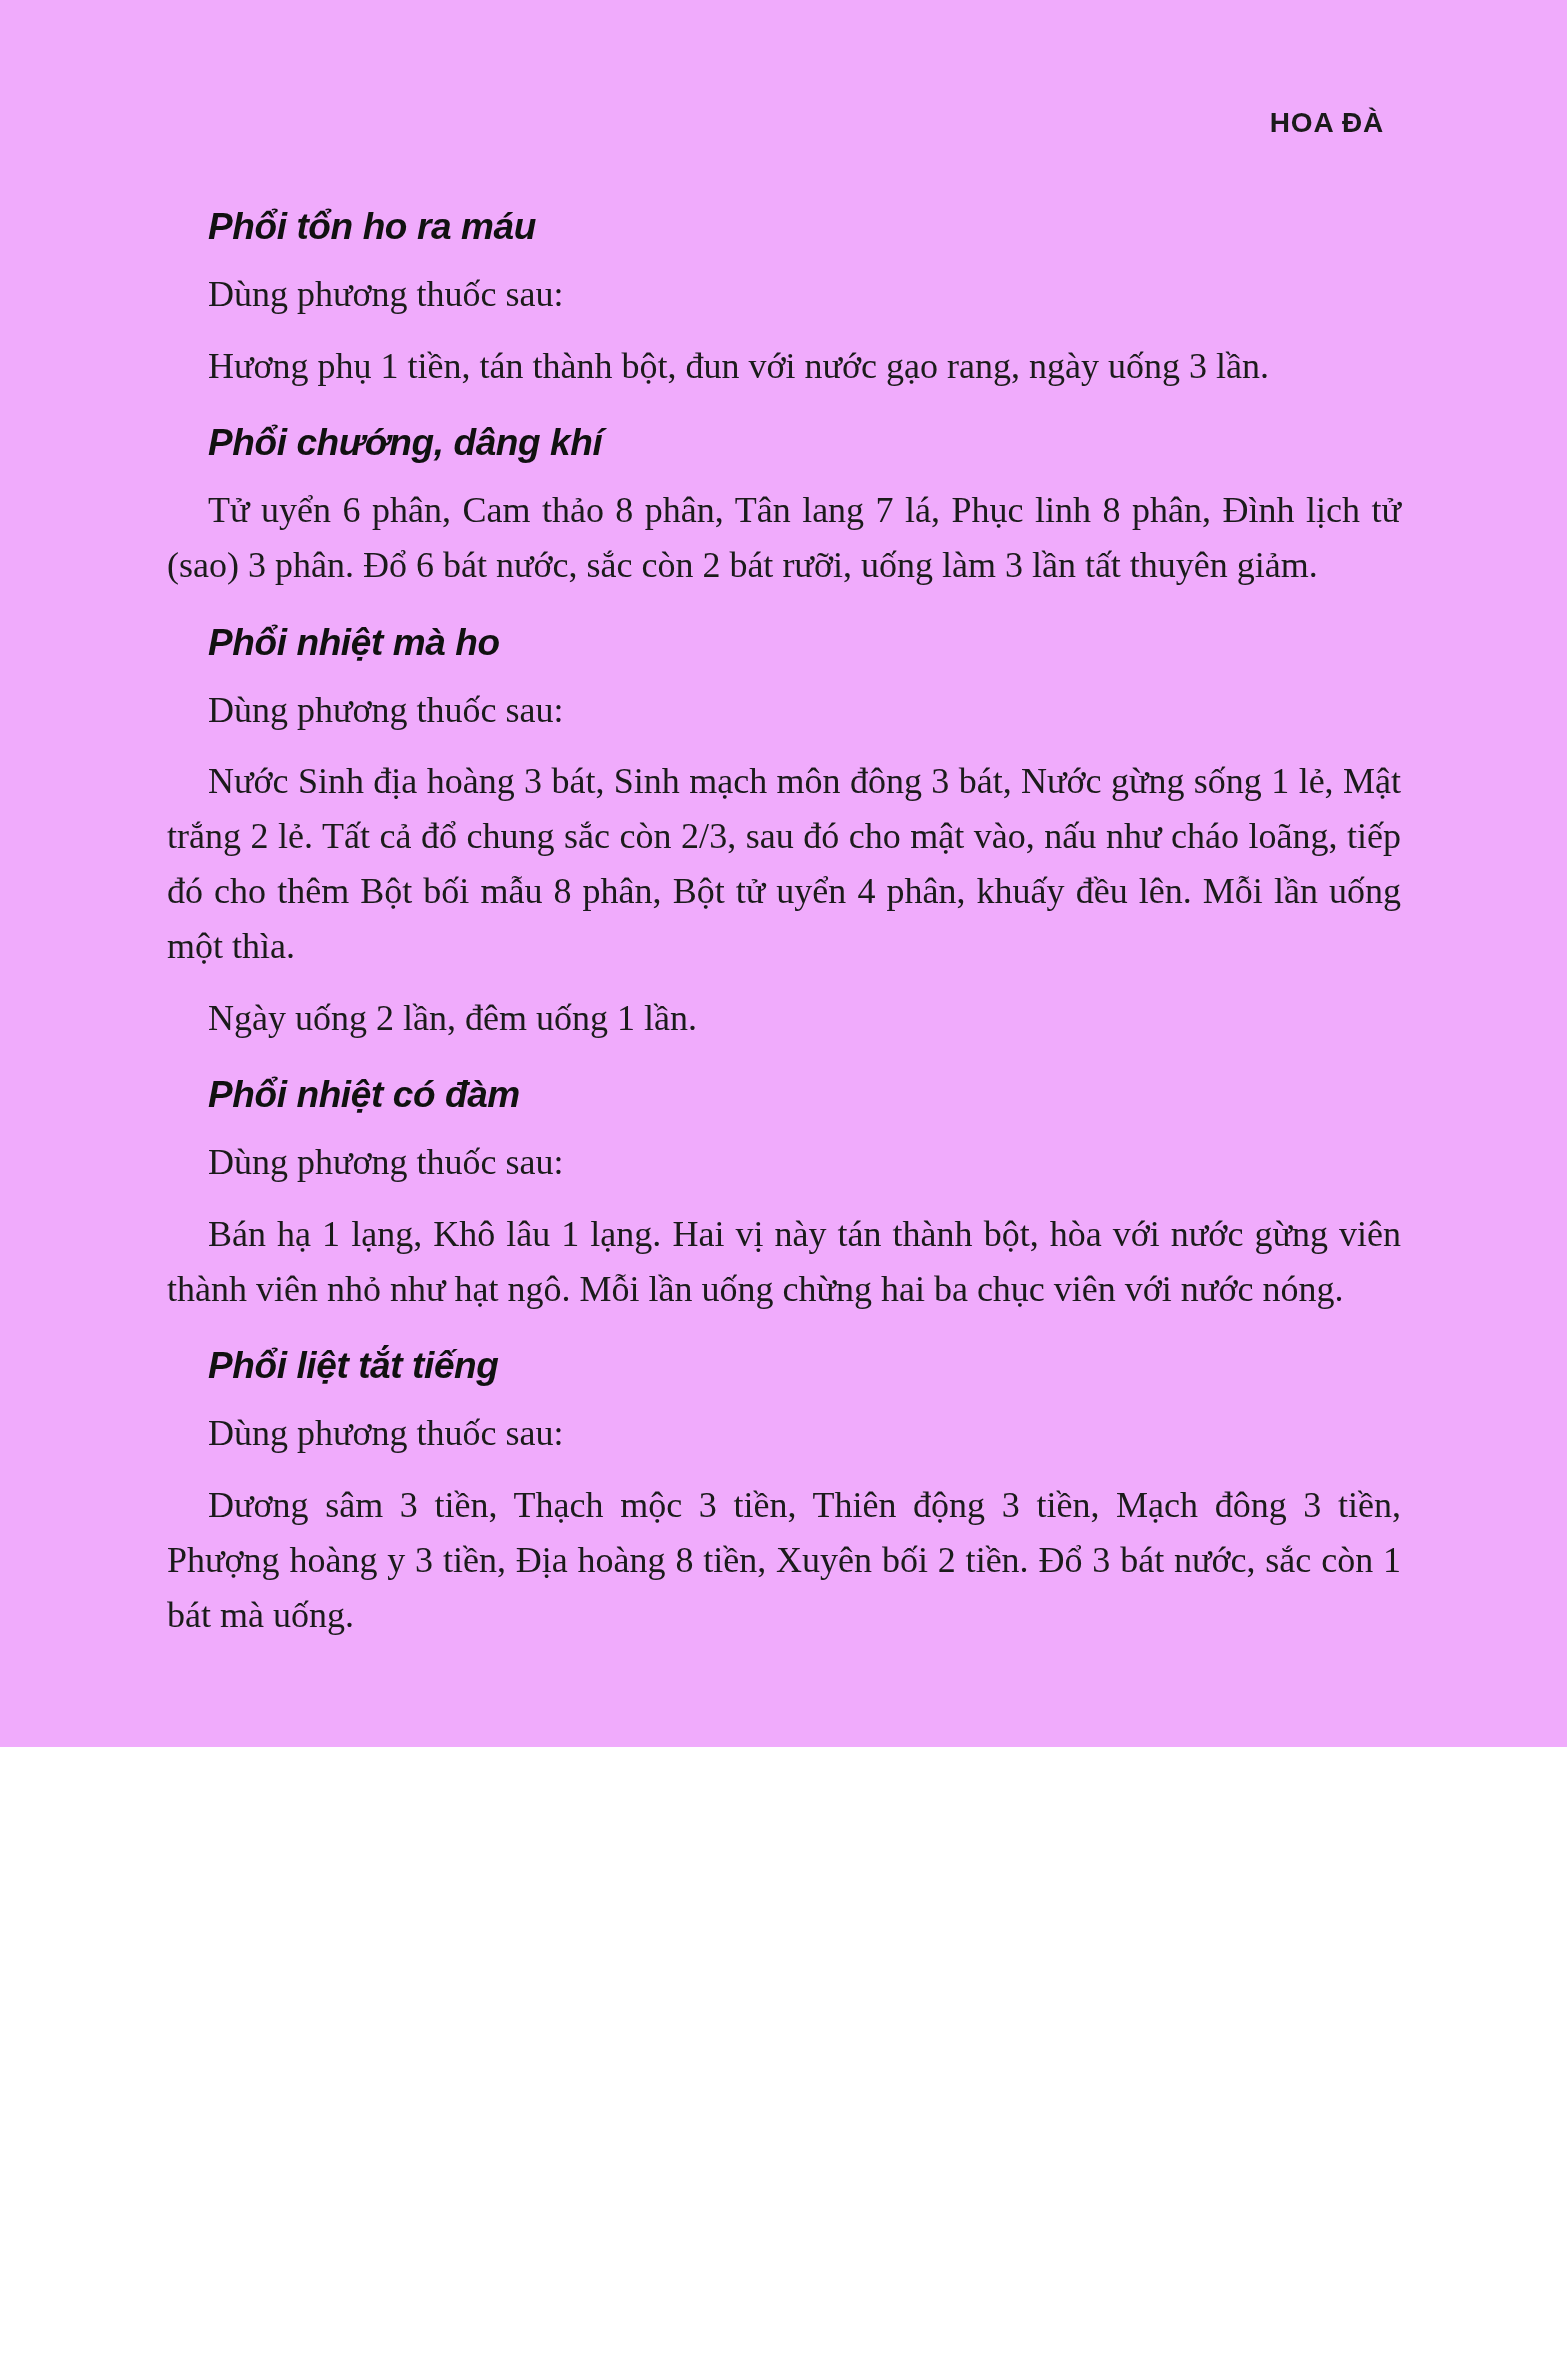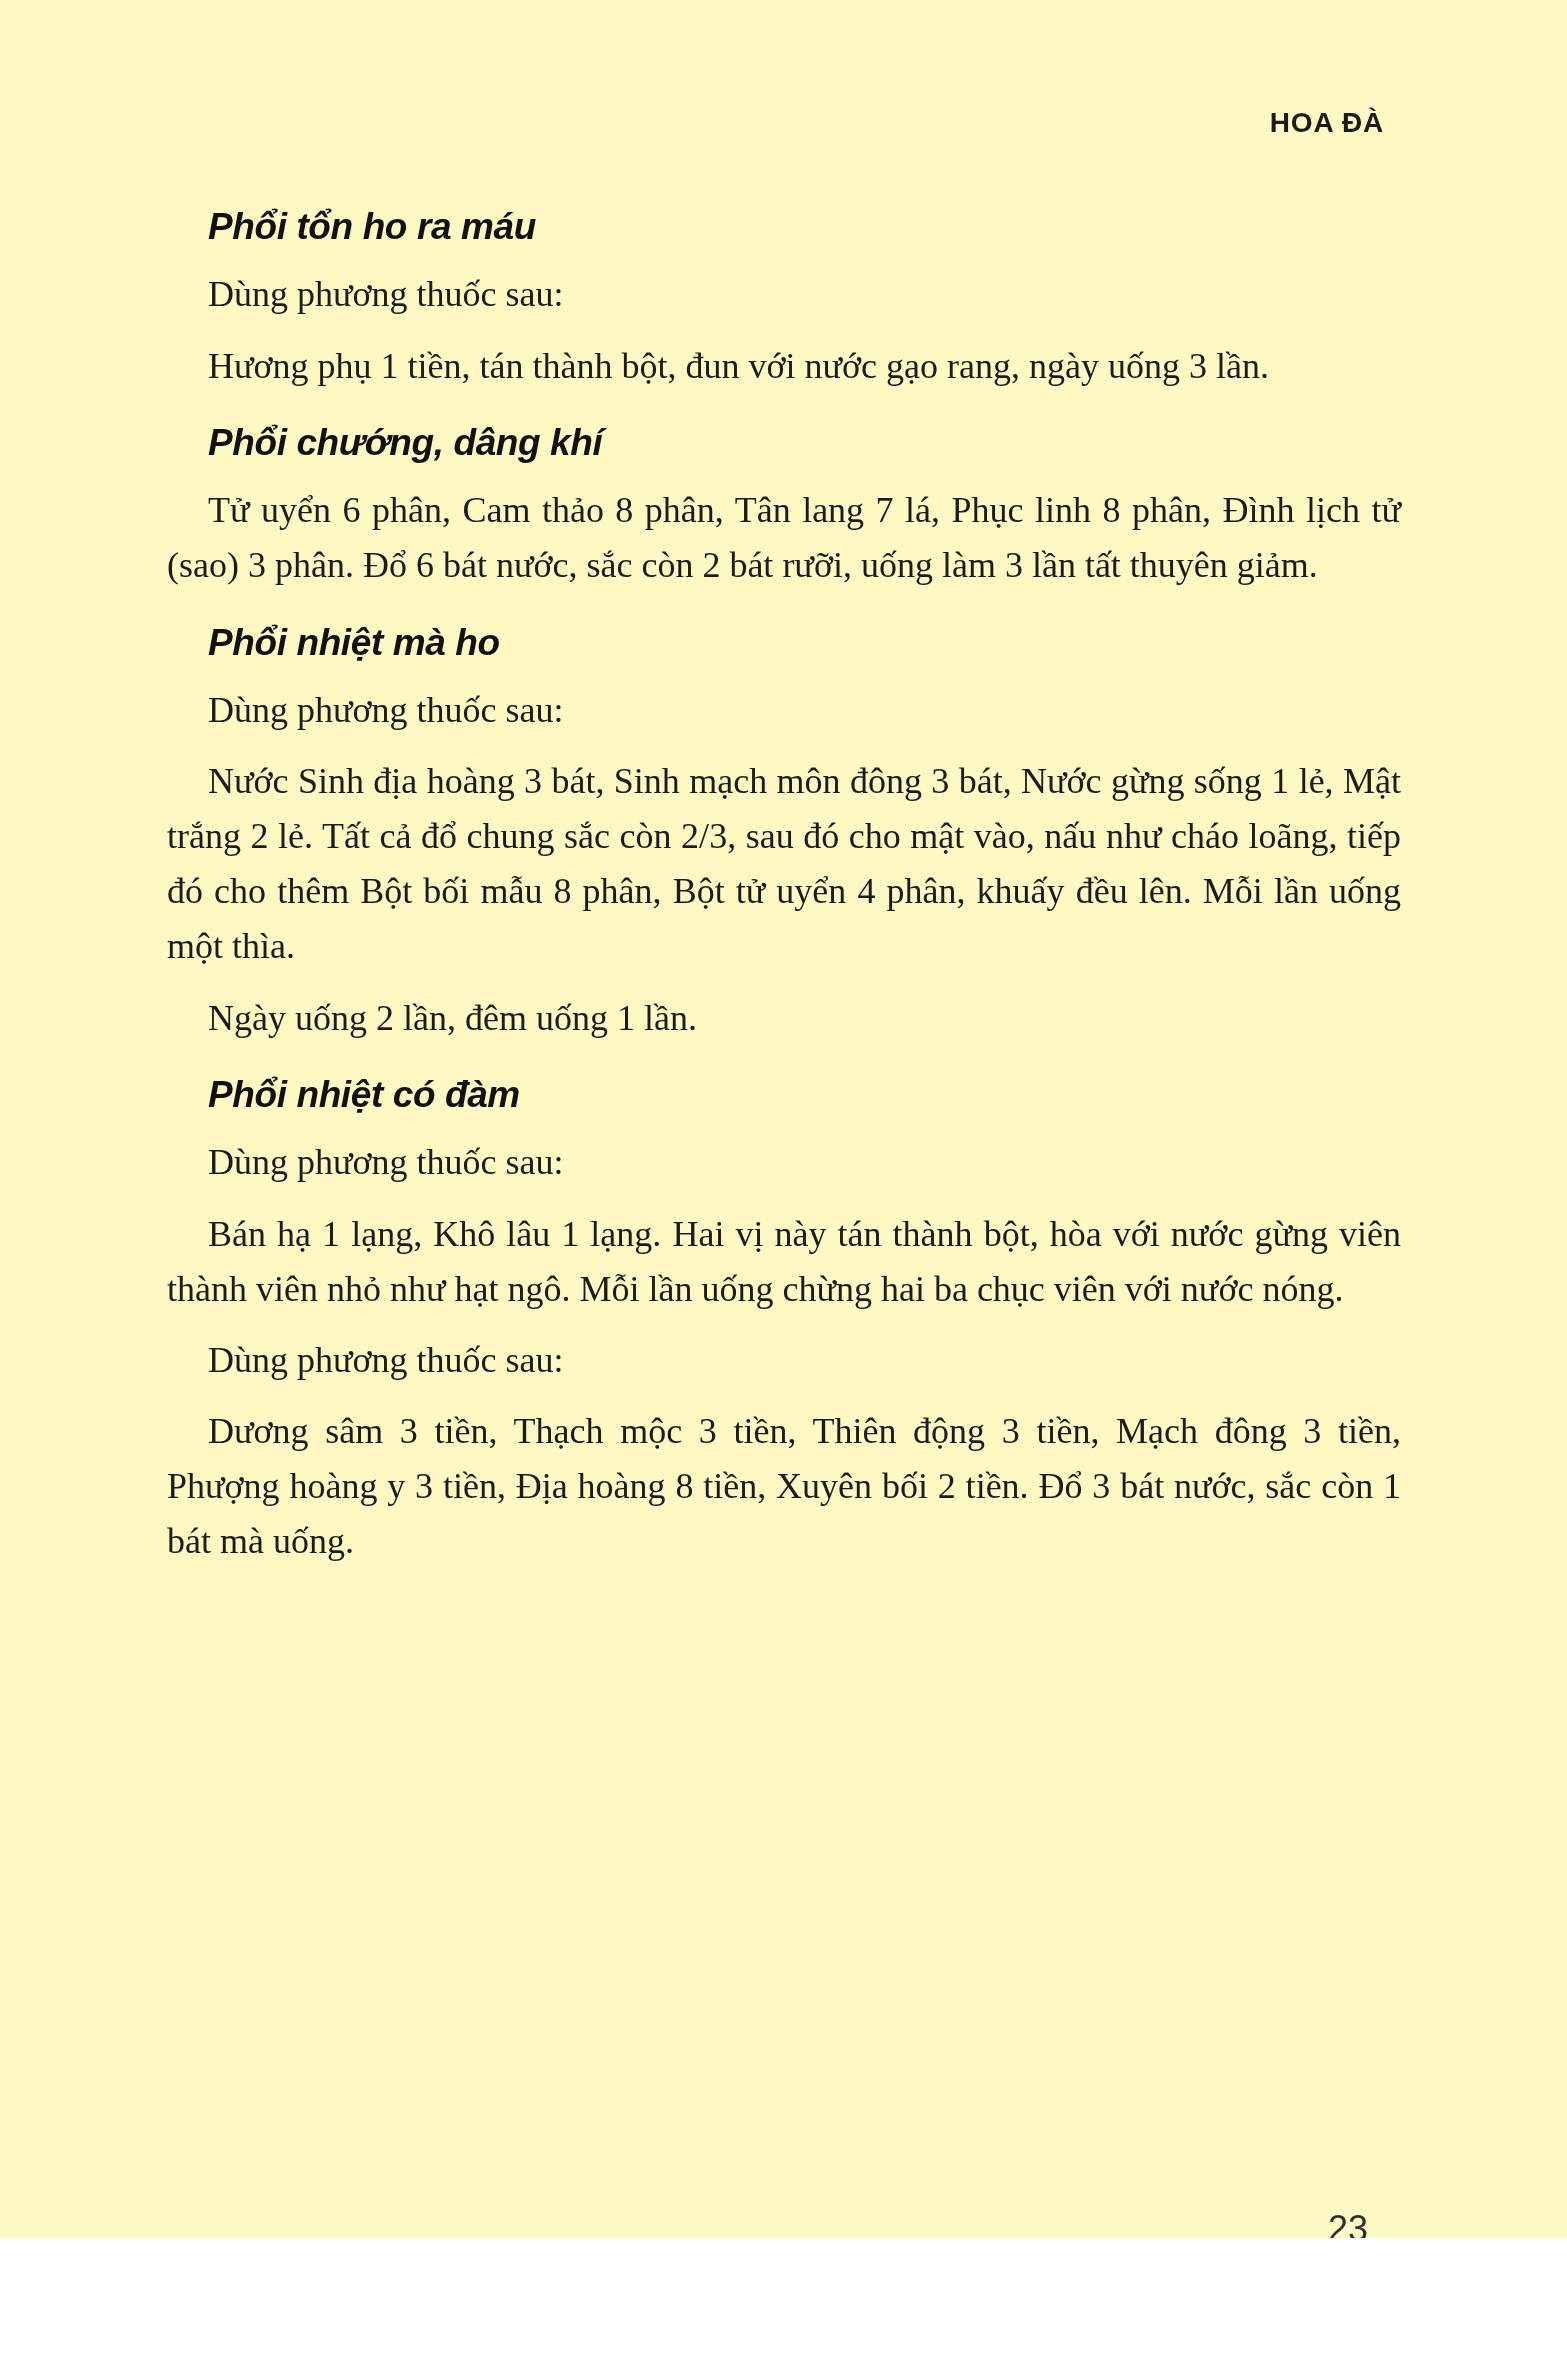--- a/index.html
+++ b/index.html
@@ -3,22 +3,22 @@
 <meta charset="utf-8">
 <style>
   html, body {
     margin: 0;
     padding: 0;
     background: #ffffff;
   }
   .page {
     position: relative;
     width: 1568px;
-    height: 2238px;
-    background: #fef9c3;
+    height: 1747px;
+    background: #f0abfc;
     overflow: hidden;
     font-family: "Liberation Serif", serif;
     color: #1b1b1b;
   }
   .running-header {
     position: absolute;
     top: 107px;
     right: 184px;
     font-family: "Liberation Sans", sans-serif;
     font-weight: 700;
@@ -93,20 +93,21 @@
       <p class="body-par">Ngày uống 2 lần, đêm uống 1 lần.</p>
     </section>
 
     <section class="section">
       <h2 class="section-heading">Phổi nhiệt có đàm</h2>
       <p class="body-par">Dùng phương thuốc sau:</p>
       <p class="body-par">Bán hạ 1 lạng, Khô lâu 1 lạng. Hai vị này tán thành bột, hòa với nước gừng viên thành viên nhỏ như hạt ngô. Mỗi lần uống chừng hai ba chục viên với nước nóng.</p>
     </section>
 
     <section class="section">
+      <h2 class="section-heading">Phổi liệt tắt tiếng</h2>
       <p class="body-par">Dùng phương thuốc sau:</p>
       <p class="body-par">Dương sâm 3 tiền, Thạch mộc 3 tiền, Thiên động 3 tiền, Mạch đông 3 tiền, Phượng hoàng y 3 tiền, Địa hoàng 8 tiền, Xuyên bối 2 tiền. Đổ 3 bát nước, sắc còn 1 bát mà uống.</p>
     </section>
 
 
   </div>
 
   <div class="page-number">23</div>
 
 </div>

